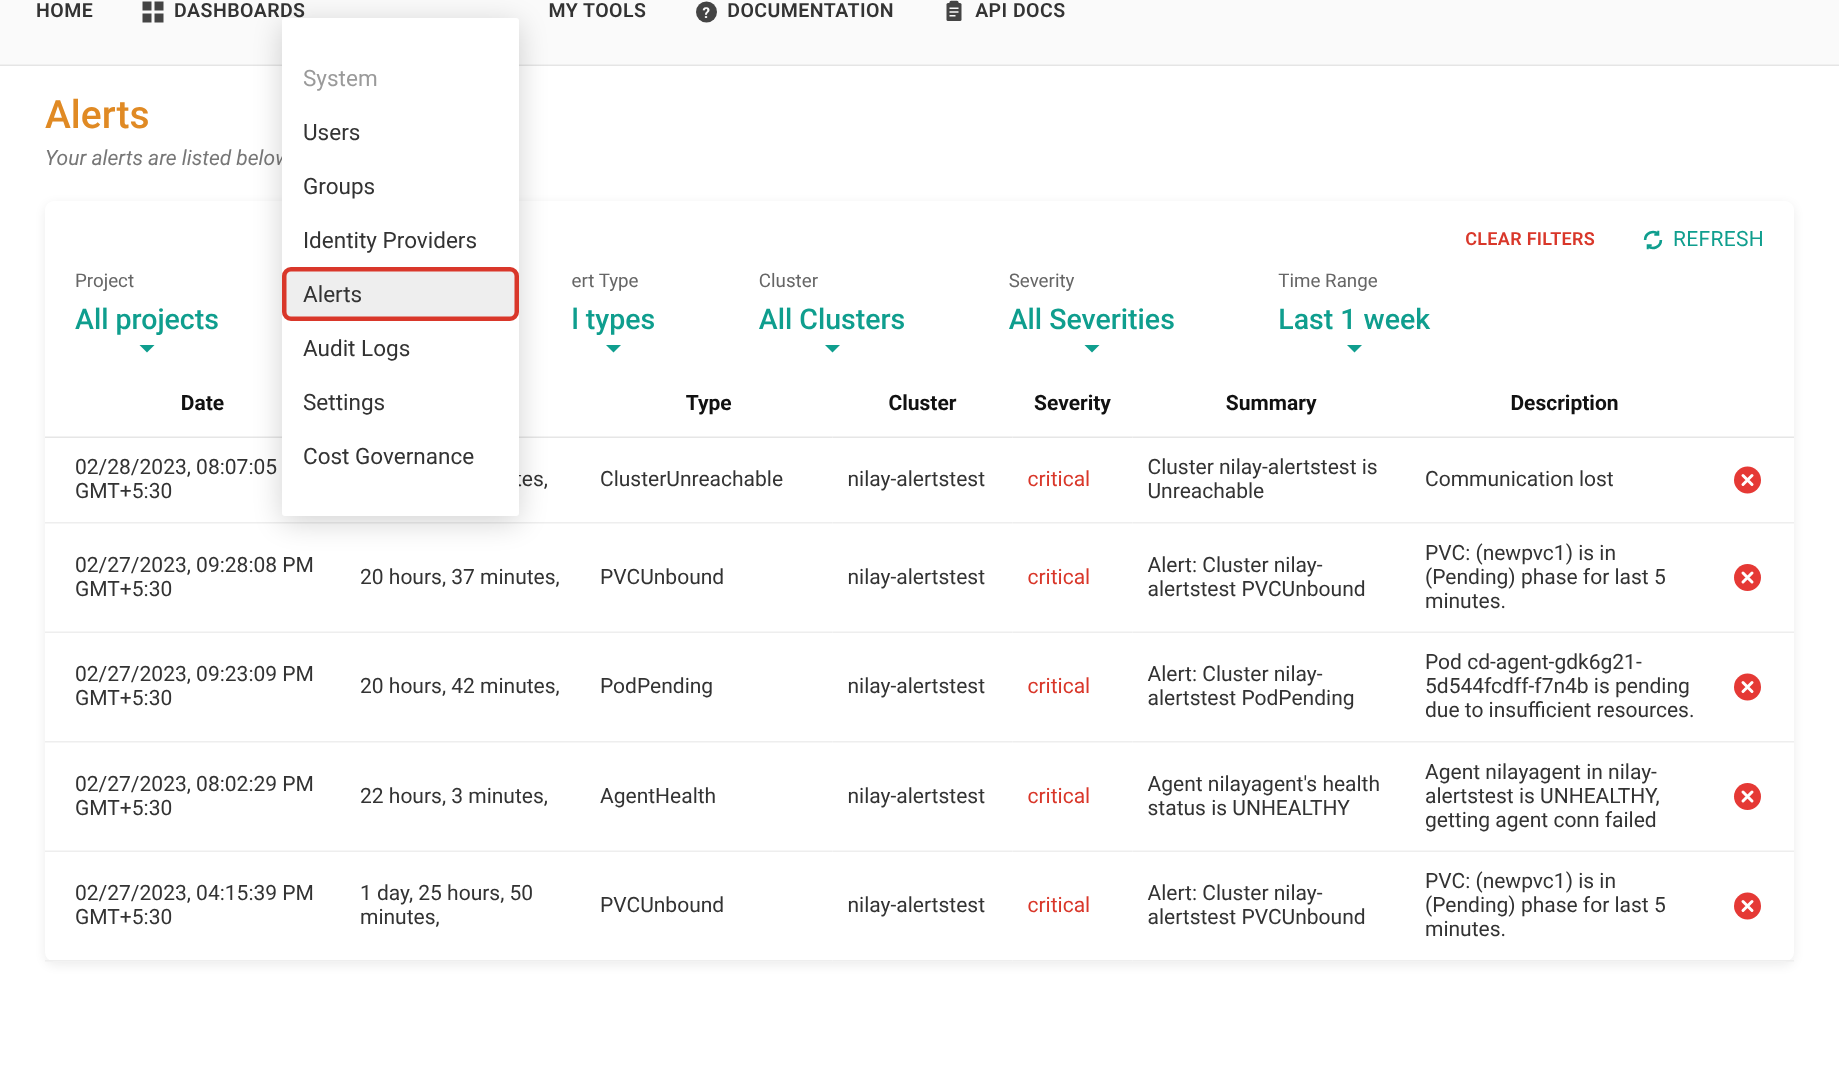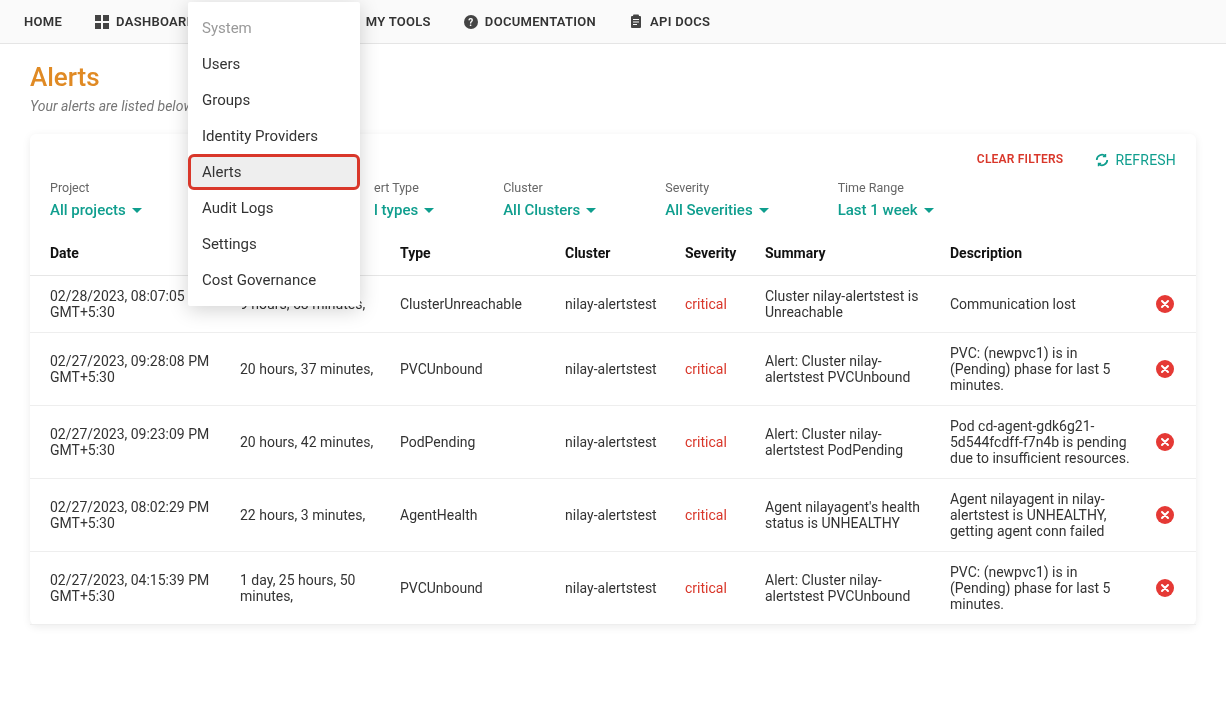--- a/index.html
+++ b/index.html
@@ -9,43 +9,43 @@
   .topnav {
     display: flex;
     align-items: center;
     height: 44px;
     padding: 0 8px;
     border-bottom: 1px solid #e5e5e5;
     background: #fafafa;
   }
   .nav-item {
     display: flex;
-    align-items: center;
+    align-items: flex-start;
     gap: 6px;
     padding: 0 16px;
     height: 100%;
     font-size: 13px;
     font-weight: 600;
     letter-spacing: .3px;
     cursor: pointer;
     color: #333;
   }
   .nav-icon { width: 16px; height: 16px; display: inline-flex; align-items: center; justify-content: center; }
   .nav-item-gap { width: 130px; } 
 
   
   .dropdown {
     position: absolute;
-    top: 2px;
+    top: 12px;
     left: 188px;
-    width: 172px;
+    width: 158px;
     background: #fff;
     box-shadow: 0 4px 20px rgba(0,0,0,.18);
     border-radius: 2px;
-    padding: 8px 0;
+    padding: 22px 0;
     z-index: 100;
   }
   .dropdown-item {
     padding: 9px 14px;
     font-size: 15px;
     color: #333;
     cursor: pointer;
   }
   .dropdown-item.disabled { color: #9a9a9a; cursor: default; }
   .dropdown-item.active {
@@ -112,36 +112,37 @@
     gap: 69px;
     padding: 2px 20px 12px;
   }
   .filter {
     display:flex; flex-direction:column; gap:6px;
   }
   .filter-label { font-size:12.5px; color:#666; }
   .filter-value {
     color:#0f9e8e;
     font-weight:500;
-    font-size:15px;
+    font-size:19px;
     display:inline-flex; align-items:center; gap:6px;
     cursor:pointer;
+    flex-direction:column;
   }
   .caret {
     width:0;height:0;border-left:5px solid transparent;border-right:5px solid transparent;border-top:5px solid #0f9e8e;
   }
 
   
   table.alerts {
     width:100%;
     border-collapse: collapse;
     table-layout: fixed;
   }
   table.alerts th {
-    text-align:left;
+    text-align:center;
     font-size:14px;
     font-weight:700;
     color:#111;
     padding: 14px 10px;
     border-bottom:1px solid #e6e6e6;
   }
   table.alerts td {
     padding: 12px 10px;
     font-size:14px;
     color:#333;

